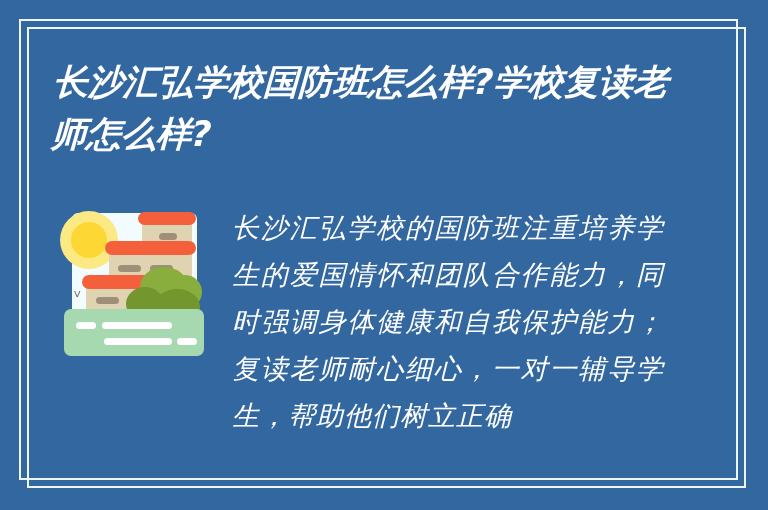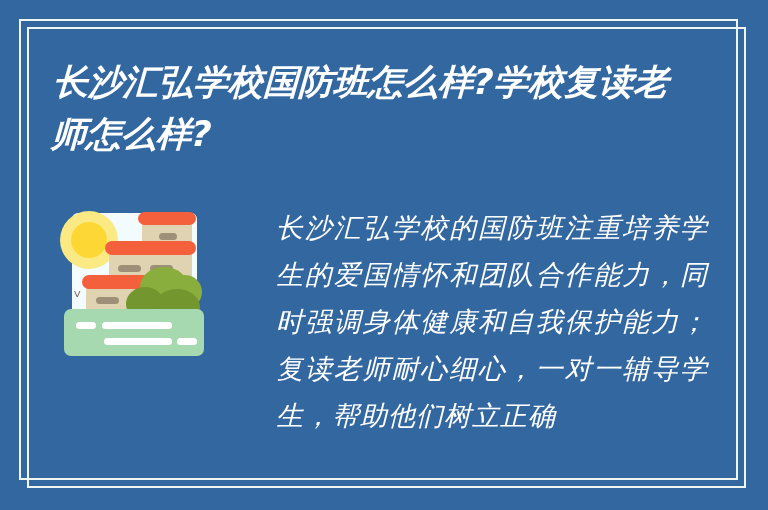--- a/index.html
+++ b/index.html
@@ -182,21 +182,20 @@
     top: 8px;
     width: 432px;
     color: #ffffff;
     font-family: "DejaVu Serif", serif;
     font-size: 27px;
     font-style: italic;
     line-height: 47px;
     letter-spacing: 1px;
     text-align: justify;
     word-break: break-all;
-    margin-left: 44px;
   }
 </style>
 </head>
 <body>
 
 <div id="poster">
 
   <div class="frame frame-outer"></div>
   <div class="frame frame-inner"></div>
 

